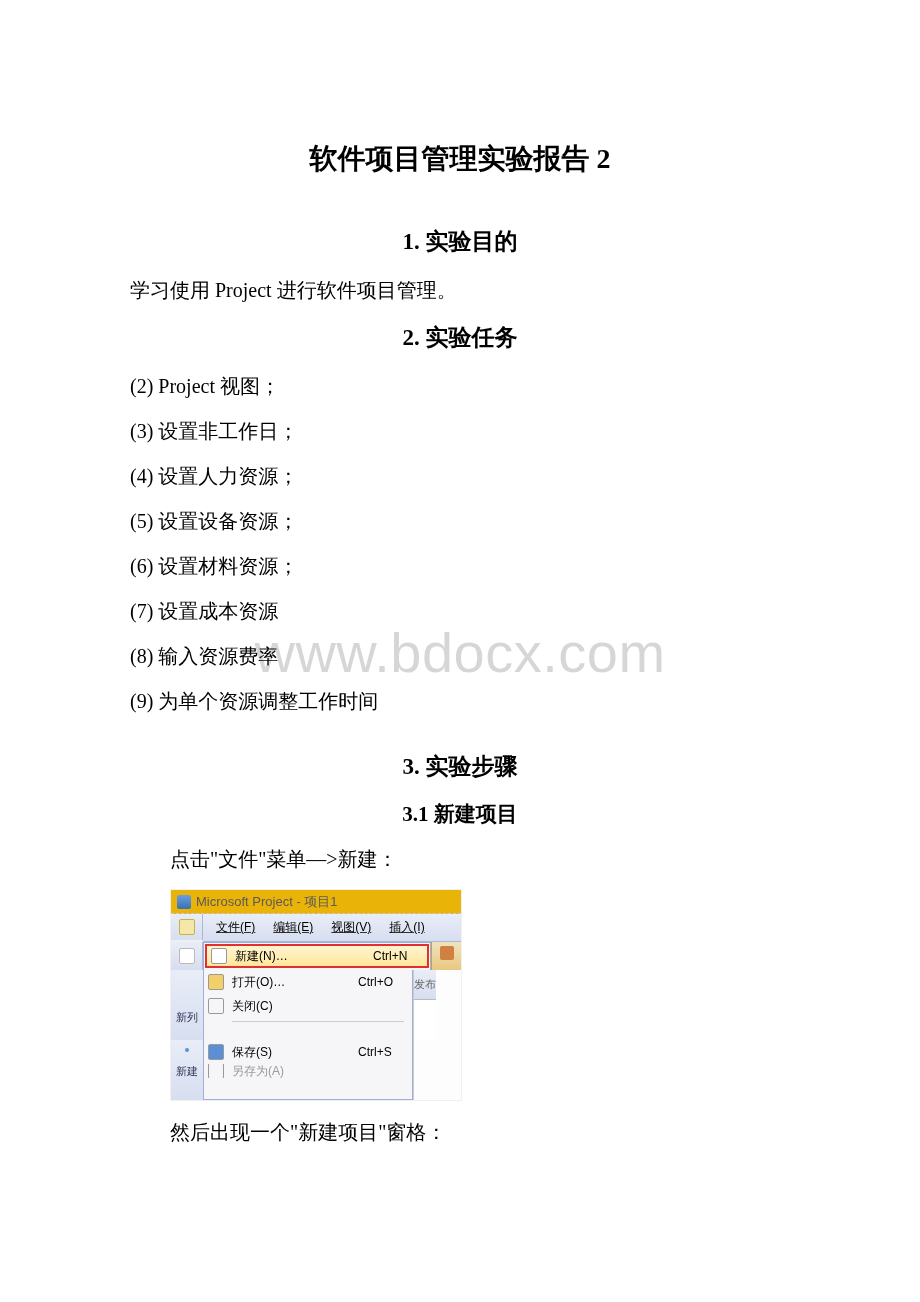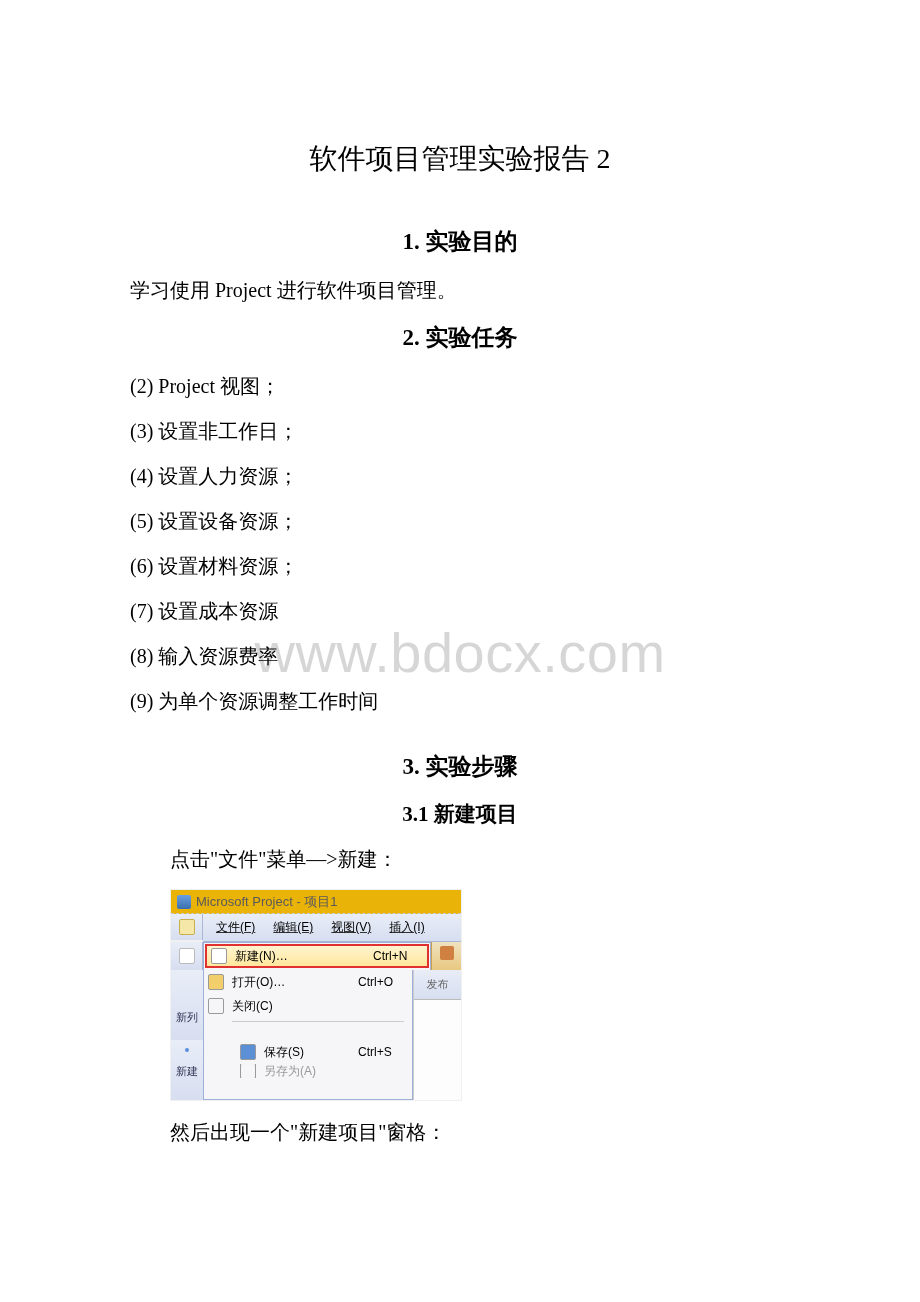--- a/index.html
+++ b/index.html
@@ -8,21 +8,21 @@
     height: 1302px;
     background: #ffffff;
     font-family: "SimSun", "Times New Roman", serif;
     color: #000000;
     position: relative;
     padding: 140px 130px 0 130px;
   }
   .title {
     text-align: center;
     font-size: 28px;
-    font-weight: normal;
+    font-weight: bold;
     margin-bottom: 48px;
   }
   .h2 {
     text-align: center;
     font-size: 23px;
     font-weight: bold;
     margin-bottom: 18px;
   }
   .h3 {
     text-align: center;
@@ -178,21 +178,21 @@
     display:flex; flex-direction:column; align-items:center;
     justify-content:flex-start;
     gap:2px;
     padding-top:4px;
   }
   .rightstrip .rsicon { width:14px;height:14px; background:#d08040;border-radius:2px; }
   .extra-right {
     width: 48px;
     background: #fff;
     border-left:1px solid #ccc;
-    display:flex; flex-direction:column;
+    display:flex; 
   }
   .extra-right .er-top {
     background: linear-gradient(#e8edf7,#d7def0);
     height: 30px;
     display:flex; align-items:center; justify-content:center;
     font-size:11px;
     color:#666;
     border-bottom:1px solid #bbb;
   }
   .extra-right .er-body { flex:1; background:#fdfdfd; }
@@ -297,21 +297,21 @@
         <div class="er-body"></div>
       </div>
     </div>
 
     <div class="tbrow shot-lower2">
       <div class="left-sidebar-bottom">
         <span class="micon ic-circle"></span>
         <span class="lsb-text">新建</span>
         <span class="micon ic-book"></span>
       </div>
-      <div class="menubody" style="border-top:none;padding-left:32px;">
+      <div class="menubody" style="border-top:none;">
         <div class="mrow">
           <span class="micon2 mi-save"></span>
           <span class="mlabel">保存(S)</span>
           <span class="mshort">Ctrl+S</span>
         </div>
         <div class="mrow" style="height:14px;overflow:hidden;">
           <span class="micon2 mi-none"></span>
           <span class="mlabel dim" style="font-size:12px;">另存为(A)</span>
         </div>
       </div>

